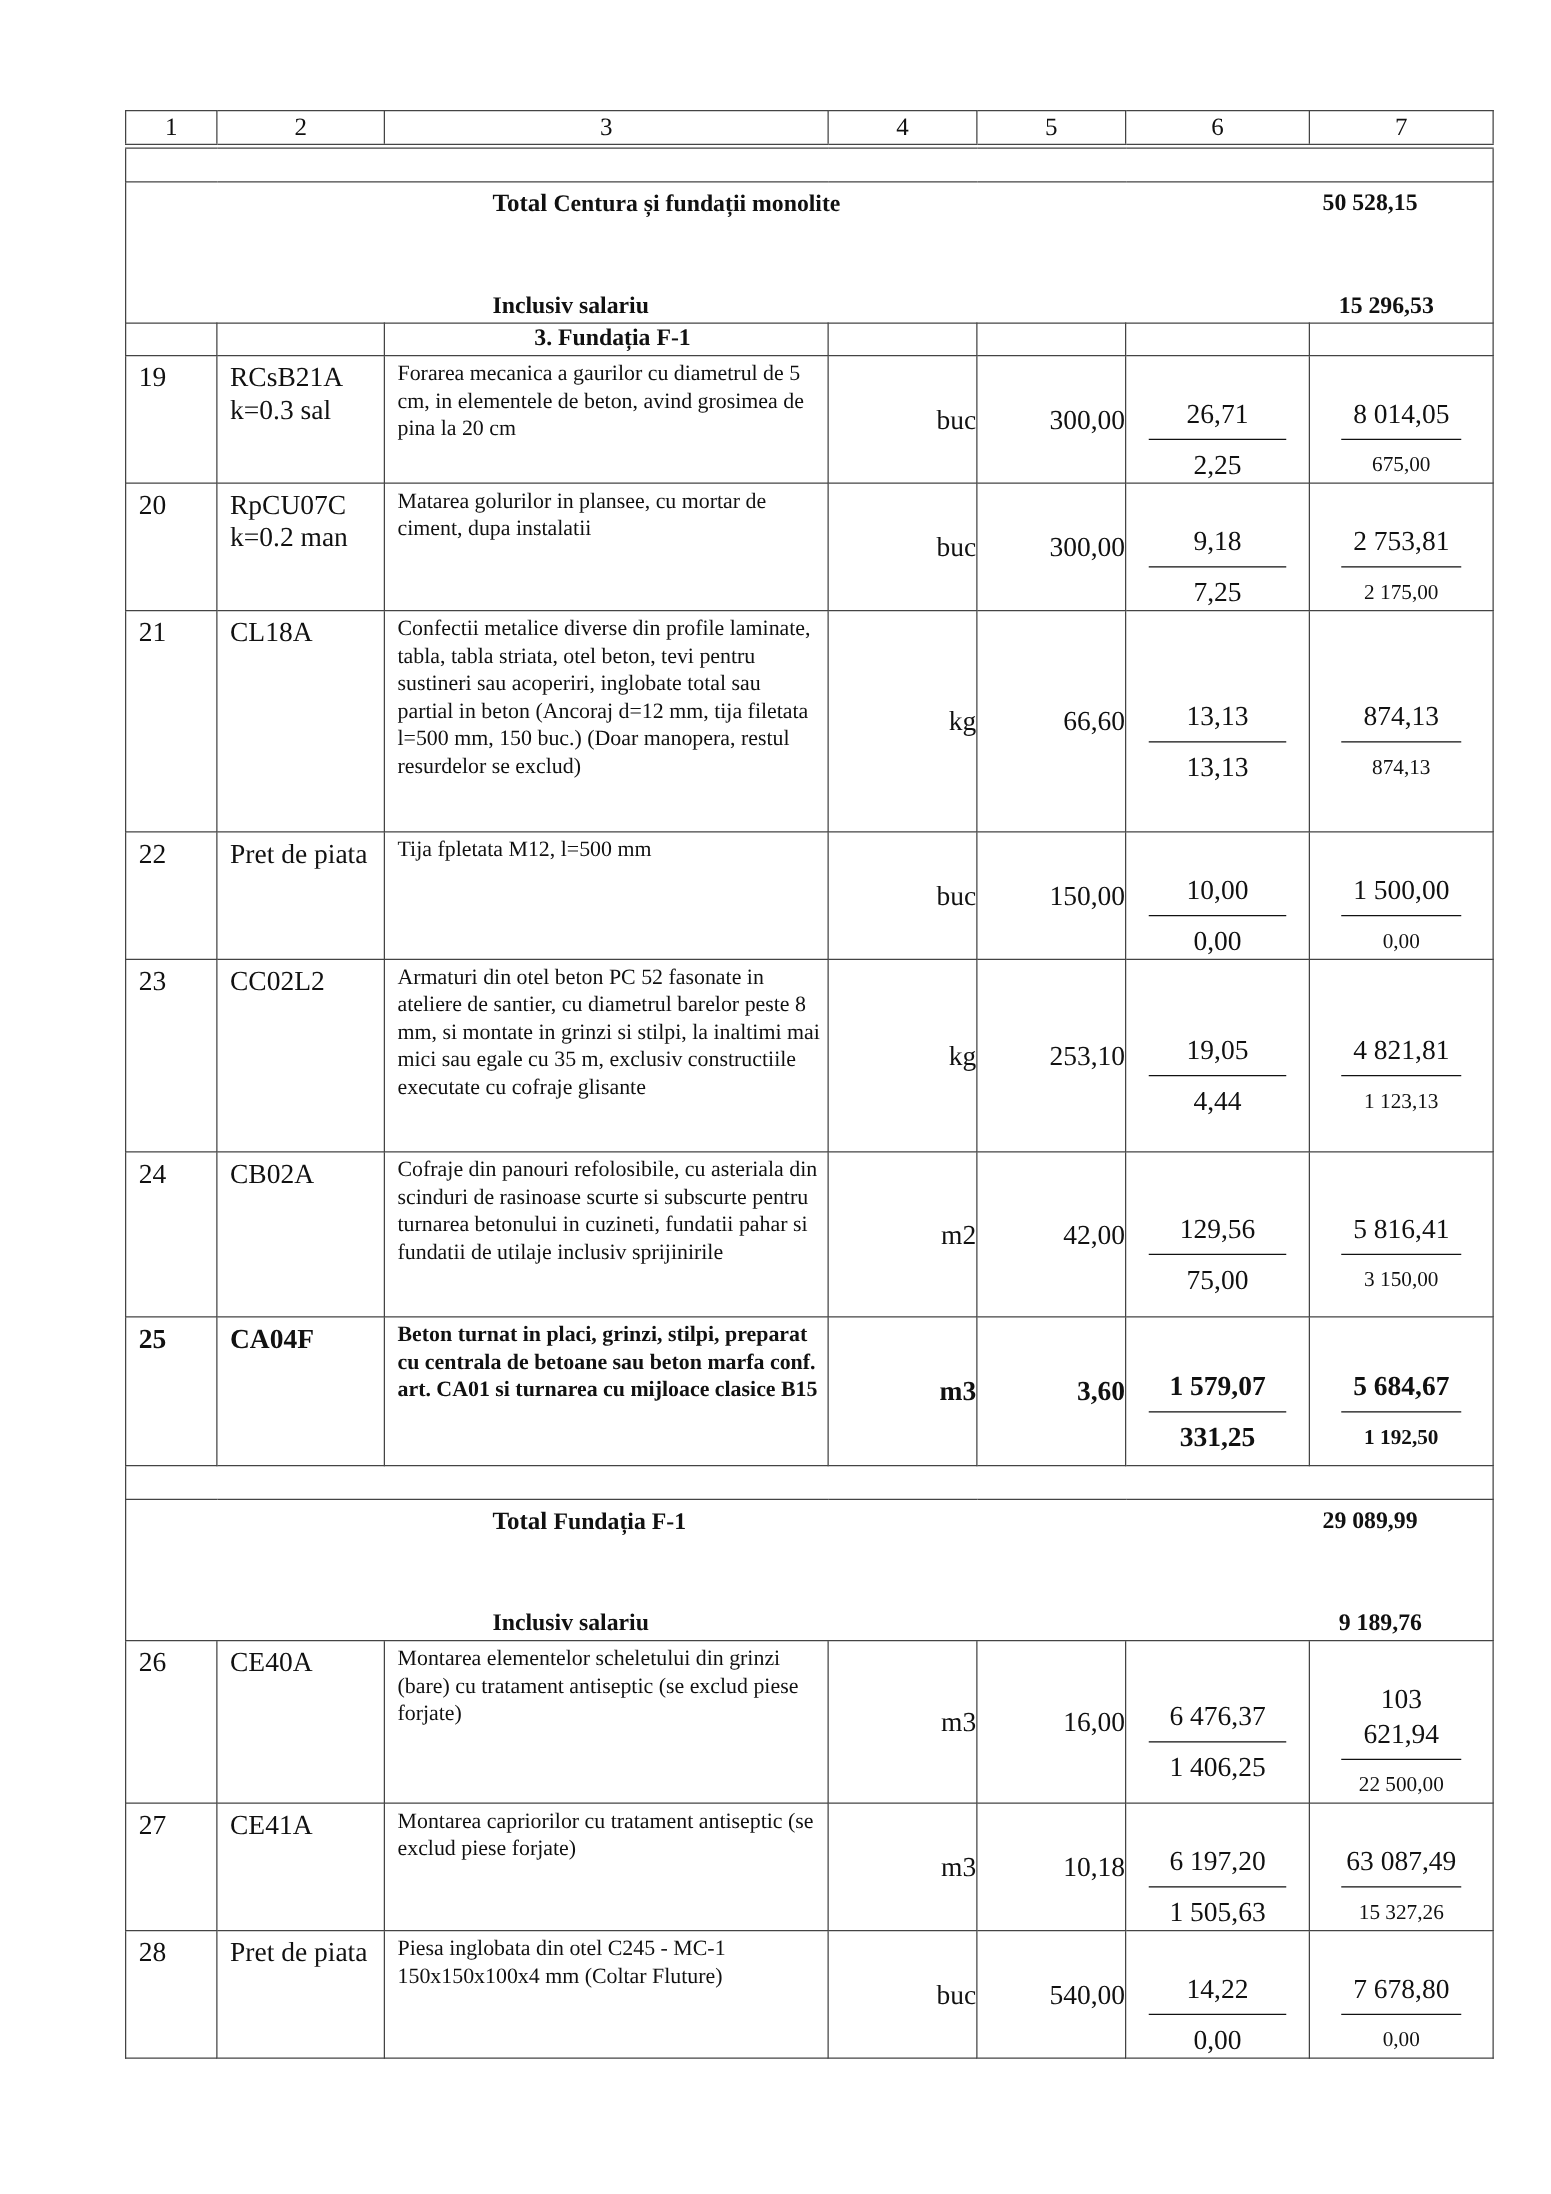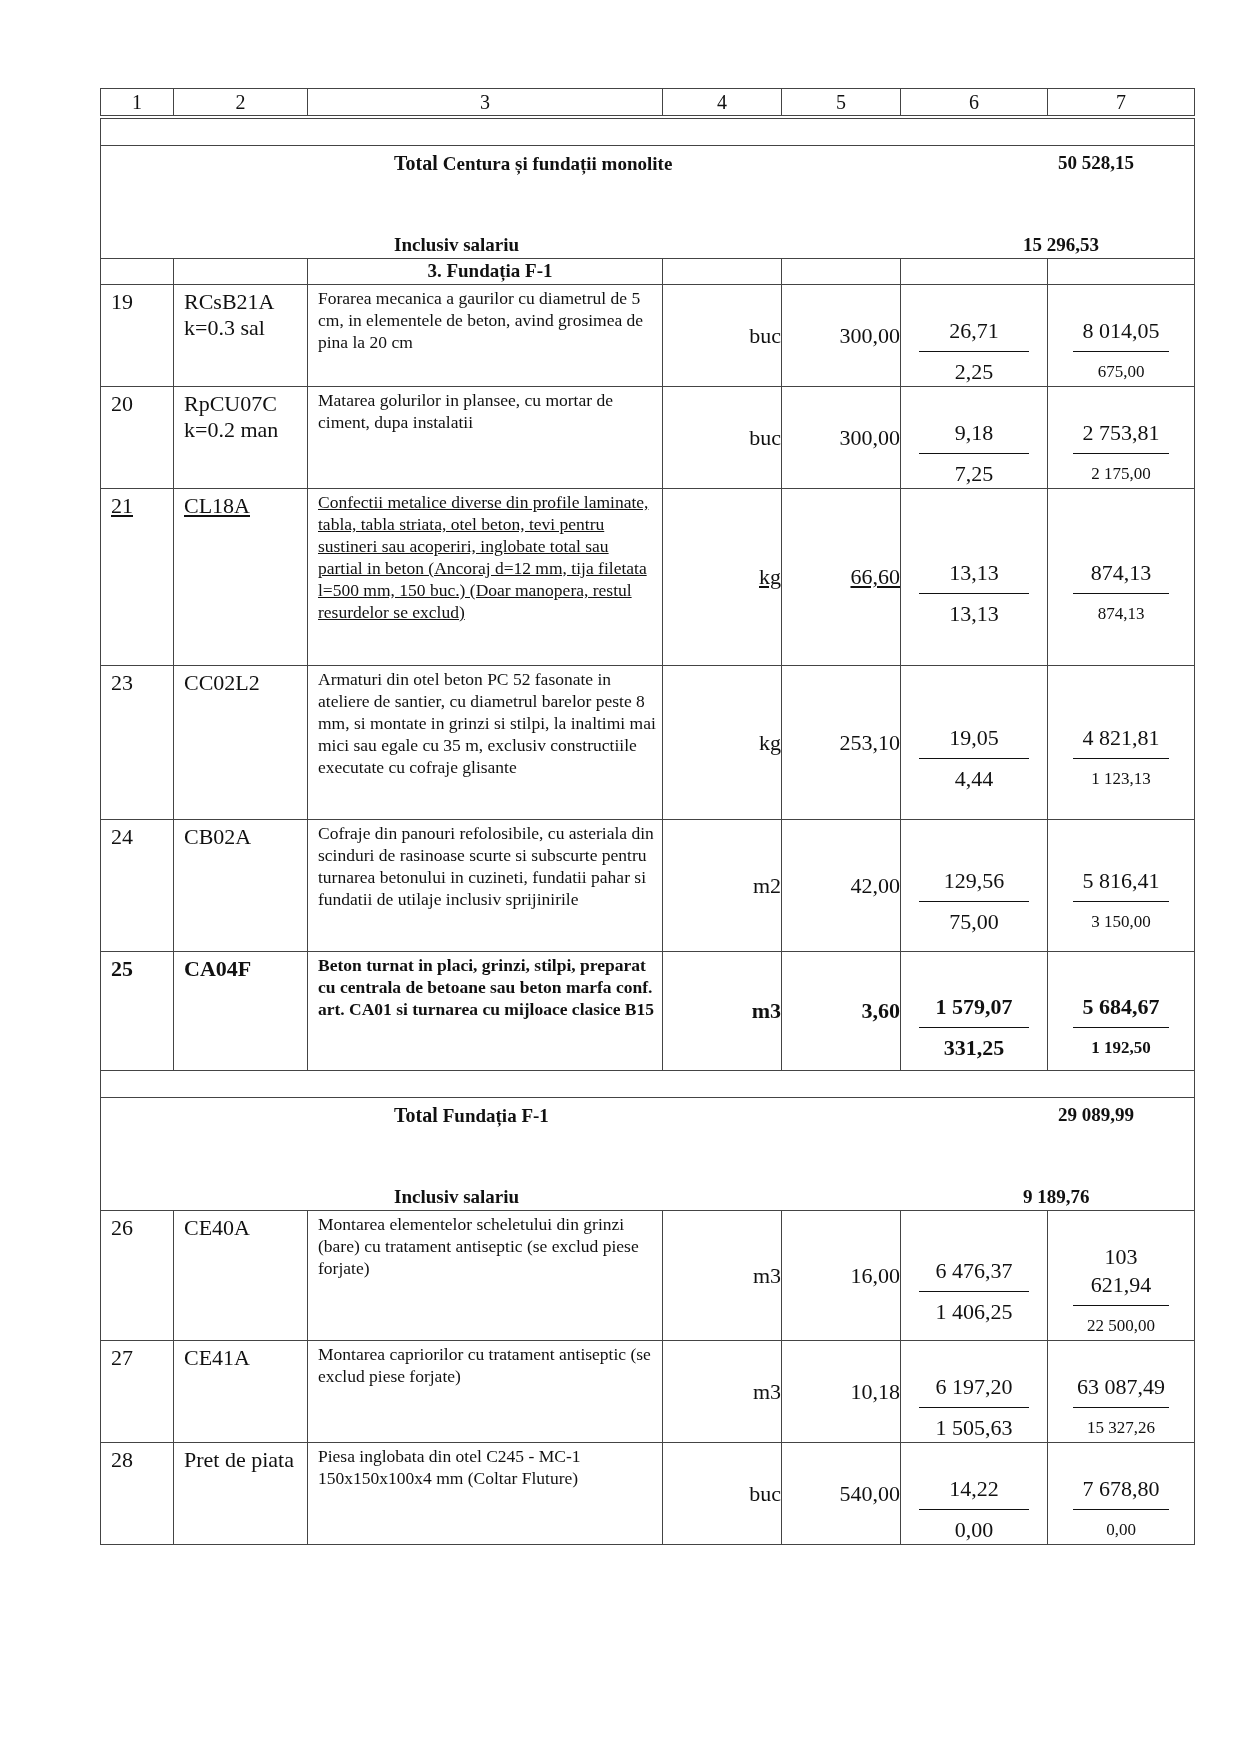--- a/index.html
+++ b/index.html
@@ -9,21 +9,21 @@
   table.grid td { border:1.5px solid #444; padding:0; vertical-align:top; }
   col.c1 { width:73px; } col.c2 { width:134px; } col.c3 { width:355px; }
   col.c4 { width:119px; } col.c5 { width:119px; } col.c6 { width:147px; } col.c7 { width:147px; }
   tr.hdr td { text-align:center; font-size:20px; height:26px; line-height:26px; border-bottom:4px double #444; }
   tr.spacer td { height:26px; border-left:1.5px solid #444; border-right:1.5px solid #444; }
   tr.total td { height:112px; position:relative; }
   .tot-label { position:absolute; left:293px; top:4px; font-weight:bold; font-size:20px; line-height:26px; width:280px; }
   .tot-label .sm { font-size:19px; }
   .tot-incl { position:absolute; left:293px; bottom:2px; font-weight:bold; font-size:19px; }
   .tot-val { position:absolute; left:957px; top:4px; font-weight:bold; font-size:19px; line-height:26px; }
-  .tot-incl-val { position:absolute; left:922px; bottom:2px; font-weight:bold; font-size:19px; }
+  .tot-incl-val { position:absolute; left:970px; bottom:2px; font-weight:bold; font-size:19px; }
   tr.section td { height:25px; }
   .sec-title { font-weight:bold; font-size:19px; padding-left:10px !important; line-height:24px;text-align:center; }
   td.num { font-size:22px; padding:4px 0 0 10px !important;border-radius:27px; }
   td.code { font-size:22px; padding:4px 0 0 10px !important; line-height:26px; }
   td.desc { font-size:17.5px; padding:2px 6px 0 10px !important; line-height:22px; }
   td.unit, td.qty { font-size:22px; text-align:right; vertical-align:middle !important; }
   td.frac { position:relative; vertical-align:middle !important; text-align:center; }
   .fr { display:inline-flex; flex-direction:column; align-items:center; width:110px;margin-top:32px; }
   .fr .top { font-size:22px; line-height:28px; padding-bottom:6px; border-bottom:1.5px solid #111; width:100%; }
   .fr .bot { font-size:22px; line-height:28px; padding-top:6px; }
@@ -99,33 +99,48 @@
           <td class="qty">300,00</td>
           <td class="frac"><div class="fr">
               <span class="top">9,18</span>
               <span class="bot">7,25</span>
             </div></td>
           <td class="frac c7"><div class="fr">
               <span class="top">2 753,81</span>
               <span class="bot">2 175,00</span>
             </div></td>
         </tr>
-        <tr style="height: 177px; text-decoration: underline;">
+        <tr style="height: 177px;">
           <td class="num">21</td>
           <td class="code">CL18A</td>
           <td class="desc">Confectii metalice diverse din profile laminate, tabla, tabla striata, otel beton, tevi pentru sustineri sau acoperiri, inglobate total sau partial in beton (Ancoraj d=12 mm, tija filetata l=500 mm, 150 buc.) (Doar manopera, restul resurdelor se exclud)</td>
           <td class="unit">kg</td>
           <td class="qty">66,60</td>
           <td class="frac"><div class="fr">
               <span class="top">13,13</span>
               <span class="bot">13,13</span>
             </div></td>
           <td class="frac c7"><div class="fr">
               <span class="top">874,13</span>
               <span class="bot">874,13</span>
+            </div></td>
+        </tr>
+        <tr style="height: 91px;">
+          <td class="num">22</td>
+          <td class="code">Pret de piata</td>
+          <td class="desc">Tija fpletata M12, l=500 mm</td>
+          <td class="unit">buc</td>
+          <td class="qty">150,00</td>
+          <td class="frac"><div class="fr">
+              <span class="top">10,00</span>
+              <span class="bot">0,00</span>
+            </div></td>
+          <td class="frac c7"><div class="fr">
+              <span class="top">1 500,00</span>
+              <span class="bot">0,00</span>
             </div></td>
         </tr>
         <tr style="height: 154px;">
           <td class="num">23</td>
           <td class="code">CC02L2</td>
           <td class="desc">Armaturi din otel beton PC 52 fasonate in ateliere de santier, cu diametrul barelor peste 8 mm, si montate in grinzi si stilpi,  la inaltimi mai mici sau egale cu 35 m, exclusiv constructiile executate cu cofraje glisante</td>
           <td class="unit">kg</td>
           <td class="qty">253,10</td>
           <td class="frac"><div class="fr">
               <span class="top">19,05</span>

